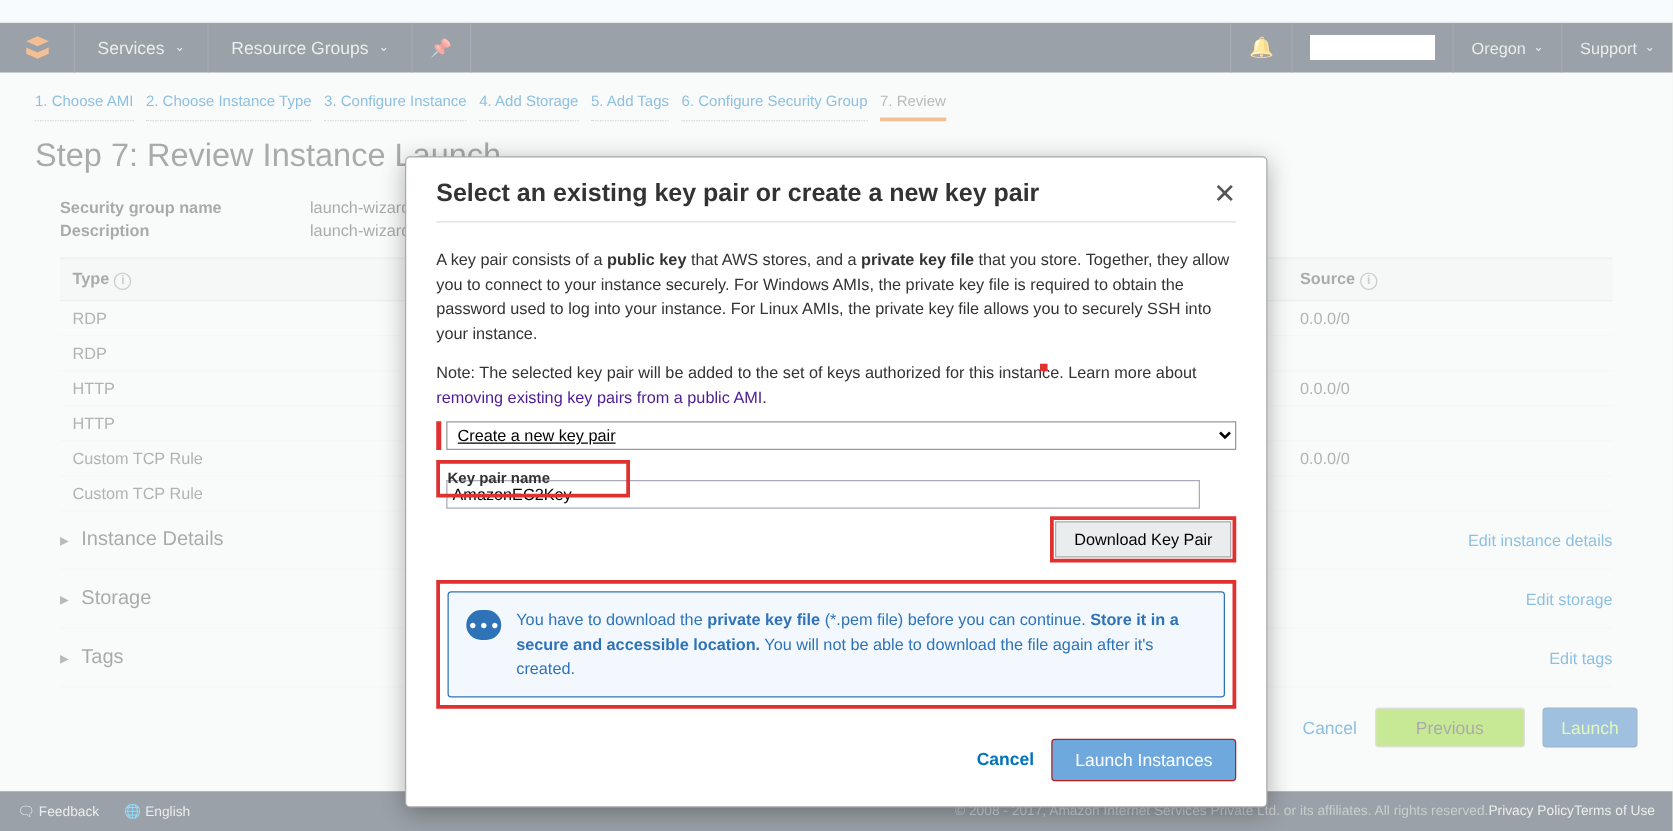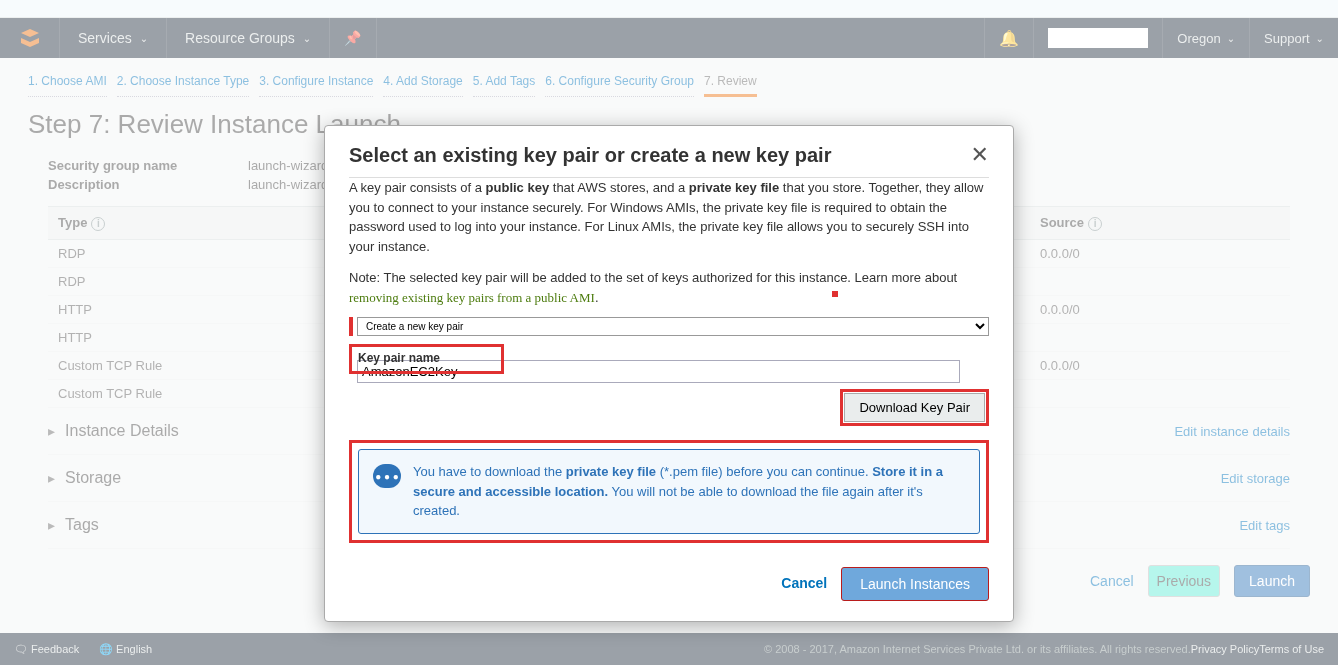--- a/index.html
+++ b/index.html
@@ -42,39 +42,39 @@
 
 
 .toggle-row { display: flex; justify-content: space-between; align-items: center; padding: 14px 0; border-bottom: 1px solid #eaeded; }
 .toggle-left { display: flex; align-items: center; gap: 10px; font-size: 16px; color: #444; }
 .toggle-left .chev { font-size: 14px; color: #666; }
 .edit-link { color: #0073bb; font-size: 13px; cursor: pointer; }
 
 
 .actions { display: flex; justify-content: flex-end; align-items: center; gap: 14px; padding: 16px 28px; }
 .btn-cancel { color: #0073bb; background: none; border: none; font-size: 14px; cursor: pointer; }
-.btn-prev { background: #5eead4; border: 1px solid #bbb; color: #444; padding: 7px 8px; border-radius: 3px; font-size: 14px; cursor: pointer; }
-.btn-launch { background: #2e73b8; border: 1px solid #255d96; color: #ffffff; padding: 7px 14px; border-radius: 3px; font-size: 14px; cursor: pointer; }
+.btn-prev { background: #84cc16; border: 1px solid #bbb; color: #444; padding: 7px 32px; border-radius: 3px; font-size: 14px; cursor: pointer; }
+.btn-launch { background: #2e73b8; border: 1px solid #255d96; color: #bef264; padding: 7px 14px; border-radius: 3px; font-size: 14px; cursor: pointer; }
 
 
 .footer { position: absolute; bottom: 0; left: 0; right: 0; background: #232f3e; height: 25px; display: flex; align-items: center; color: #d5dbdb; font-size: 11px; padding: 16px 14px; }
 .footer .fleft { display: flex; gap: 20px; align-items: center; }
 .footer .fright { margin-left: auto; display: flex; align-items: center; color: #879596; }
 .footer .fright a { color: #d5dbdb; cursor: pointer; }
 
 
 .overlay { position: absolute; inset: 0; background: rgba(255,255,255,0.55); display: flex; justify-content: center; align-items: flex-start; padding-top: 125px; }
 .modal { width: 690px; background: #fff; border: 1px solid #aaa; border-radius: 4px; box-shadow: 0 4px 20px rgba(0,0,0,0.3); padding: 18px 24px 20px; position: relative; }
-.modal-header { display: flex; justify-content: space-between; align-items: flex-start; border-bottom: 1px solid #ddd; padding-bottom: 10px; margin-bottom: 0; gap: 14px; }
+.modal-header { display: flex; justify-content: space-between; align-items: flex-start; border-bottom: 1px solid #ddd; padding-bottom: 10px; margin-bottom: 20px; gap: 14px; }
 .modal-title { font-size: 20px; font-weight: 700; color: #333; }
 .modal-close { font-size: 22px; color: #555; cursor: pointer; line-height: 1; }
 .modal-body { font-size: 13px; color: #333; line-height: 1.5; }
-.modal-body a { color: #4d7c0f; cursor: pointer; font-family: Liberation Serif, serif; }
+.modal-body a { color: #4c1d95; cursor: pointer; }
 .modal-select-wrap { border-left: 4px solid #e03131; padding-left: 4px; margin-top: 10px; display: flex; }
-.modal-select { flex: 1; padding: 2px 4px; border: 1px solid #999; font-size: 10px; background: #fff; }
+.modal-select { flex: 1; padding: 2px 4px; border: 1px solid #999; font-size: 13px; background: #fff; text-decoration: underline; }
 .kp-name-block { border: 3px solid #e03131; padding: 2px 6px 4px; width: 155px; margin-top: 4px; }
 .kp-name-label { font-weight: 700; font-size: 12px; }
 .kp-name-input { width: 603px; padding: 3px 4px; border: 1px solid #aab; font-size: 13px; margin-top: 2px; }
 .download-row { display: flex; justify-content: flex-end; margin-top: 6px; }
 .download-btn-wrap { border: 3px solid #e03131; padding: 1px; }
 .download-btn { background: #eaeded; border: 1px solid #aaa; padding: 6px 14px; font-size: 13px; cursor: pointer; }
 .notice-wrap { border: 3px solid #e03131; padding: 6px; margin-top: 14px; }
 .notice { border: 1px solid #2e73b8; background: #f2f8fd; border-radius: 3px; padding: 12px 14px; display: flex; gap: 12px; }
 .notice-icon { width: 28px; height: 24px; background: #2e73b8; border-radius: 14px; display: flex; align-items: center; justify-content: center; color: #fff; font-size: 10px; flex-shrink: 0; margin-top: 2px; }
 .notice-text { font-size: 13px; color: #2e73b8; line-height: 1.5; }

